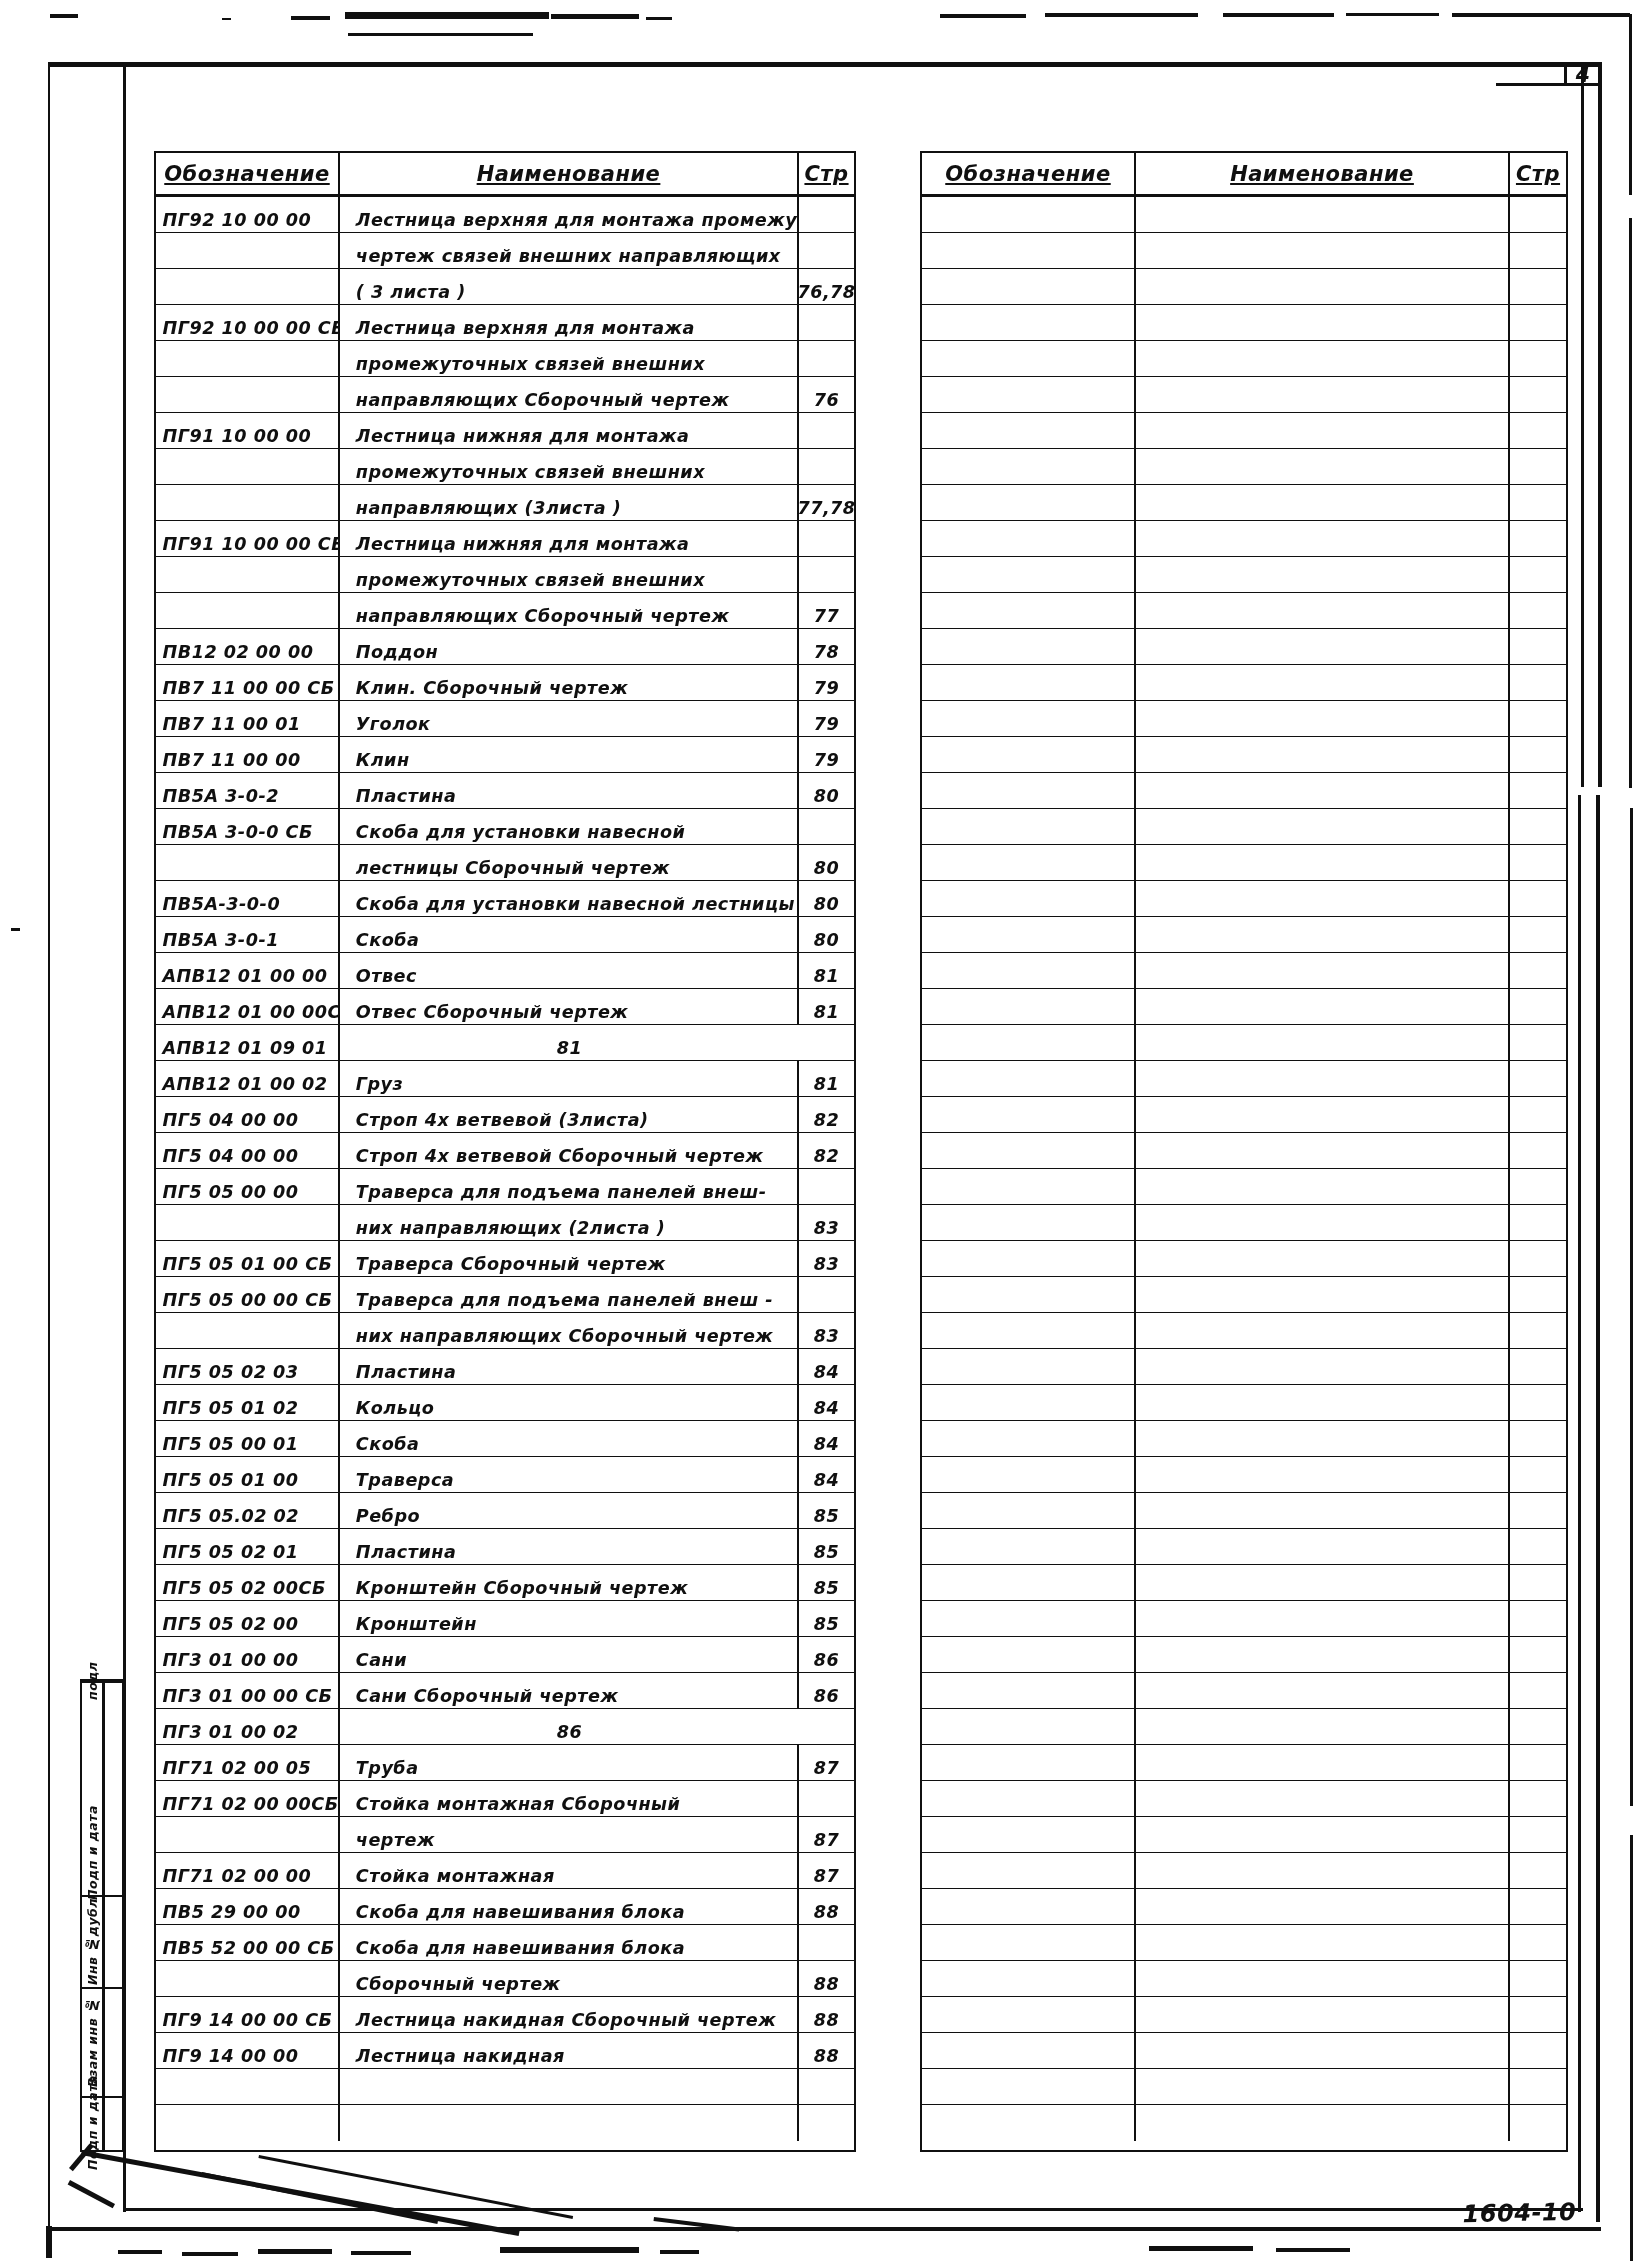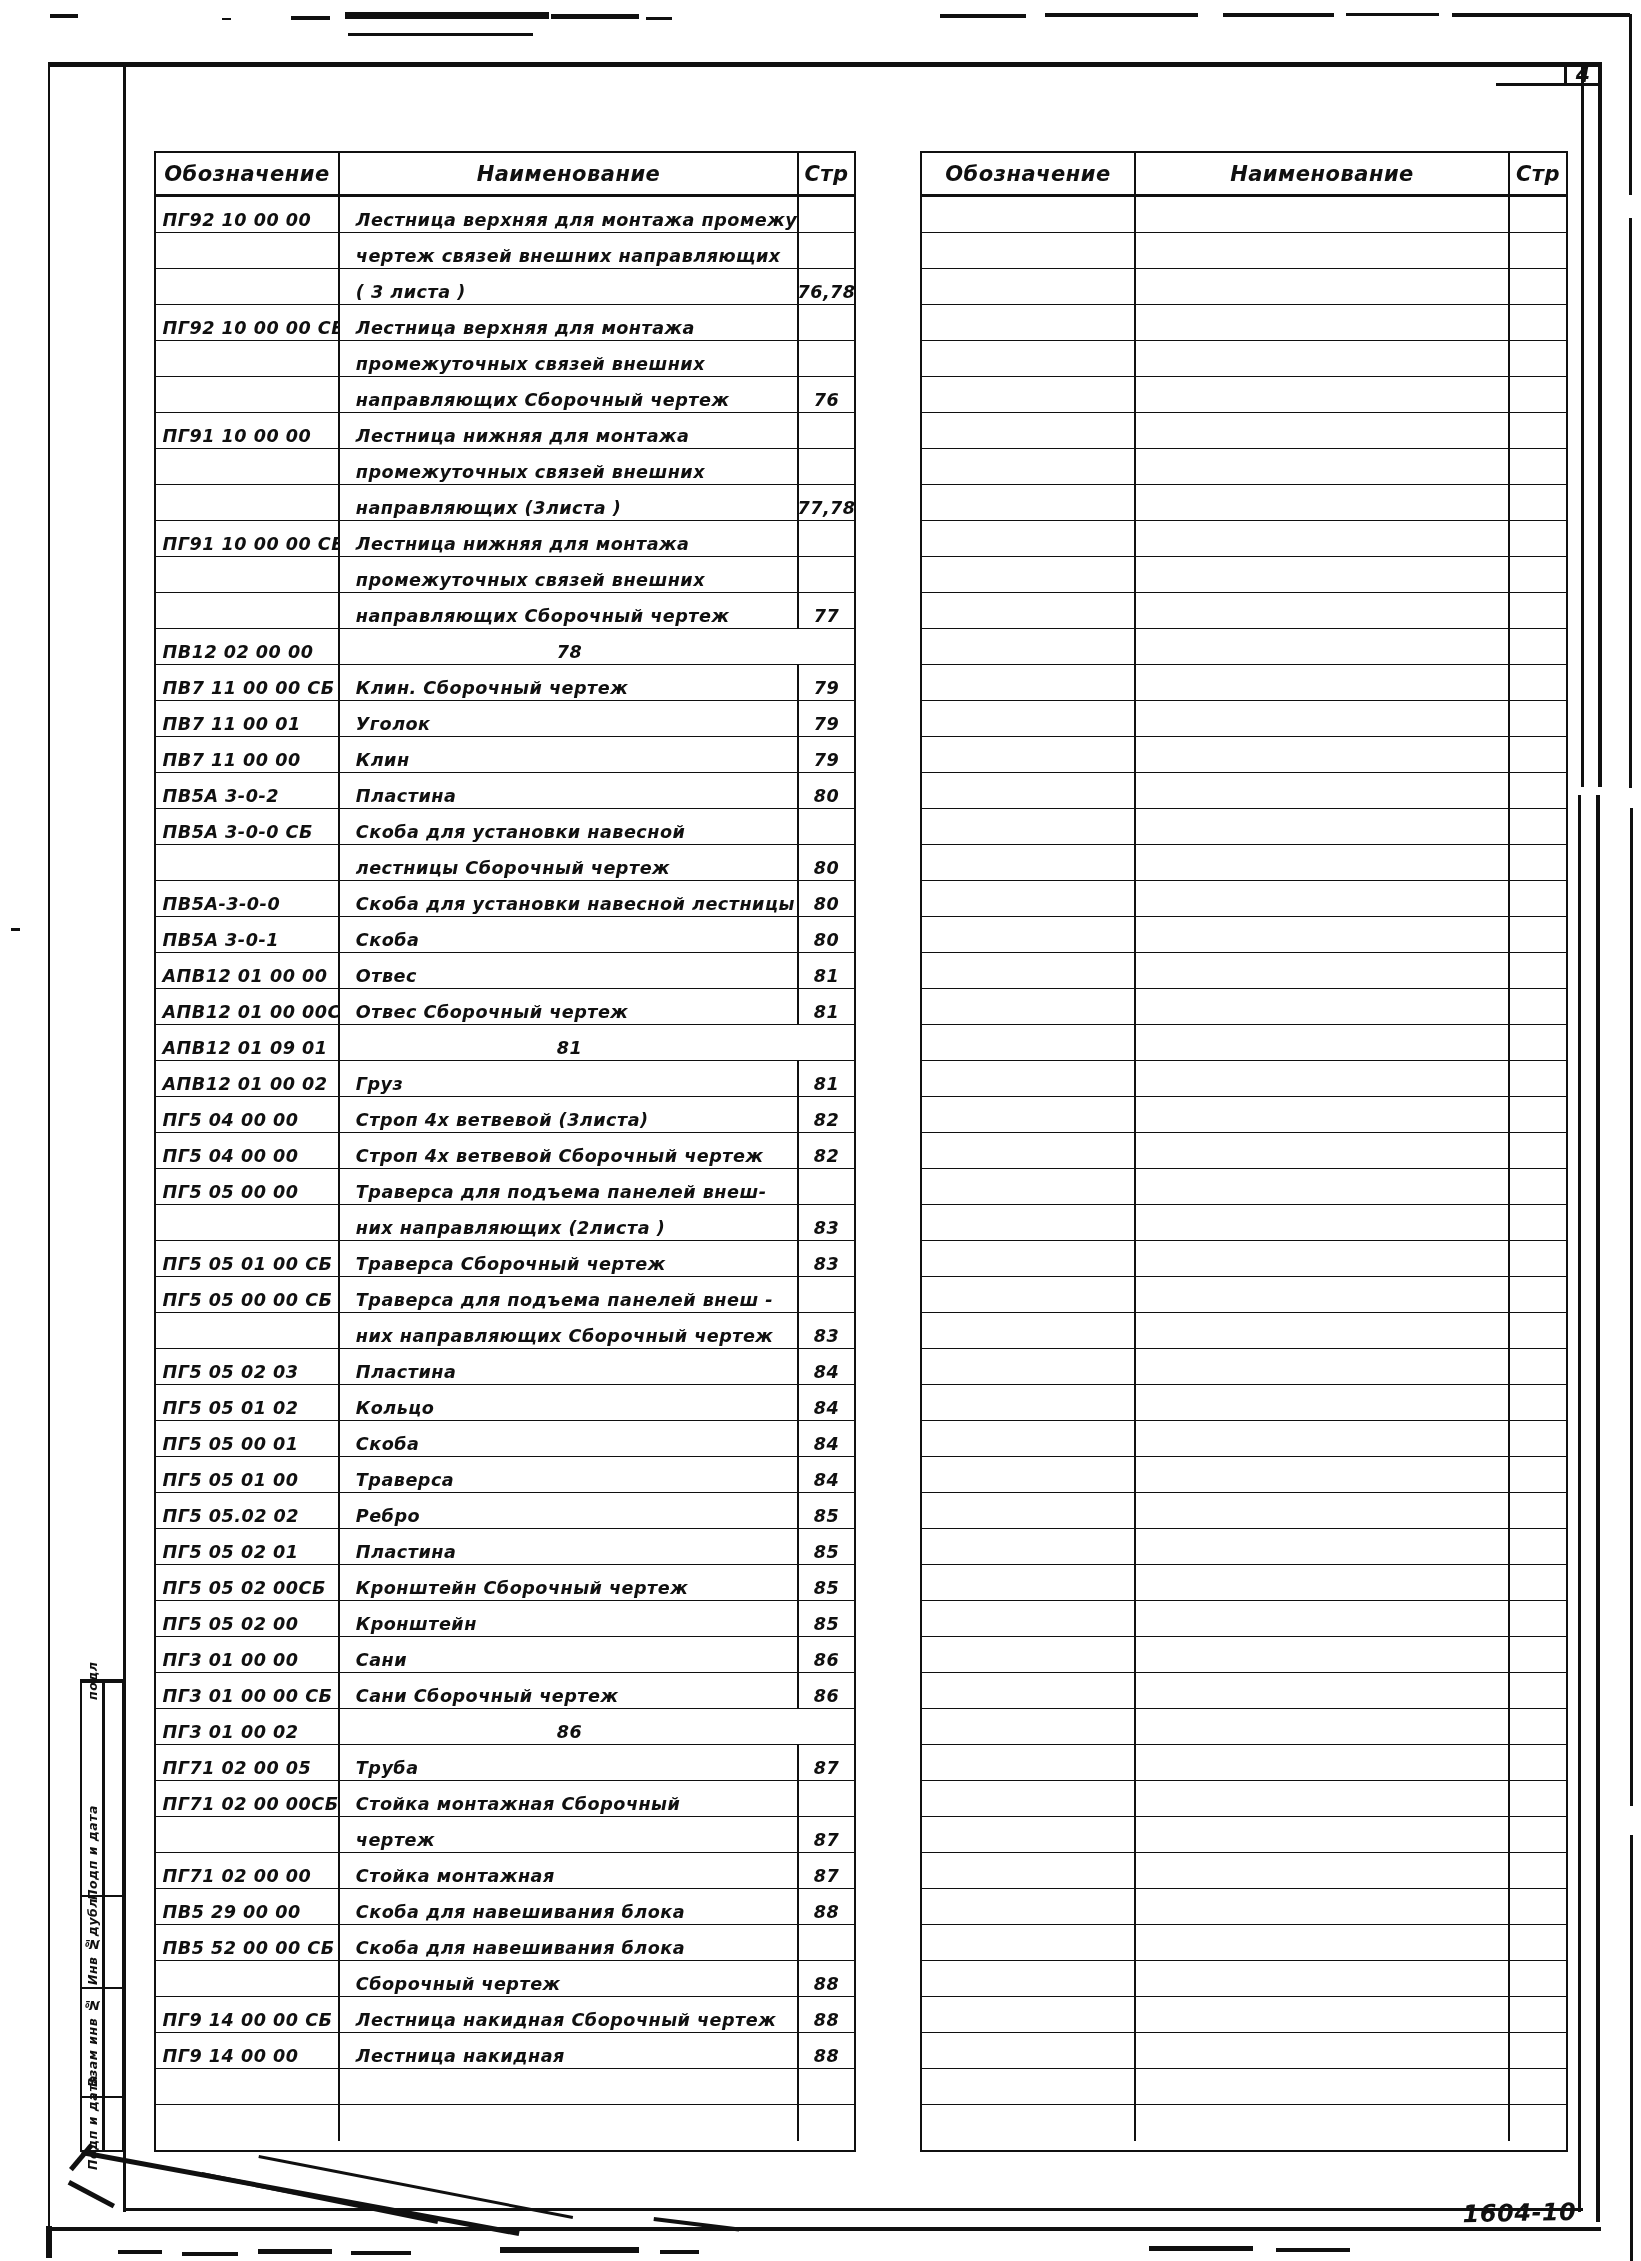--- a/index.html
+++ b/index.html
@@ -22,20 +22,21 @@
   #left-table  { left: 154px;  top: 151px; width: 702px; height: 2001px; }
   #right-table { left: 920px; top: 151px; width: 648px; height: 2001px; }
 
   .thead { display: grid; height: 44px; border-bottom: 3.2px solid var(--ink); }
   #left-table  .thead, #left-table  .trow { grid-template-columns: 184px 459px 1fr; }
   #right-table .thead, #right-table .trow { grid-template-columns: 214px 374px 1fr; }
   .hcell {
     border-right: 2.3px solid var(--ink);
     display: flex; align-items: center; justify-content: center;
     font-size: 21px;
+    text-decoration: underline;
   }
   .hcell:last-child { border-right: none; }
 
   .trow { display: grid; height: 36px; border-bottom: 1.4px solid var(--ink); }
   .trow:last-child { border-bottom: none; }
   .tcell {
     border-right: 2.3px solid var(--ink);
     display: flex; align-items: flex-end;
     font-size: 17.6px; line-height: 1;
     padding-bottom: 2.8px;
@@ -227,20 +228,21 @@
           <div class="tcell hw n">промежуточных связей внешних</div>
           <div class="tcell hw p"></div>
         </div>
         <div class="trow">
           <div class="tcell hw d"></div>
           <div class="tcell hw n">направляющих Сборочный чертеж</div>
           <div class="tcell hw p">77</div>
         </div>
         <div class="trow">
           <div class="tcell hw d">ПВ12 02 00 00</div>
+          <div class="tcell hw n">Поддон</div>
           <div class="tcell hw p">78</div>
         </div>
         <div class="trow">
           <div class="tcell hw d">ПВ7 11 00 00 СБ</div>
           <div class="tcell hw n">Клин. Сборочный чертеж</div>
           <div class="tcell hw p">79</div>
         </div>
         <div class="trow">
           <div class="tcell hw d">ПВ7 11 00 01</div>
           <div class="tcell hw n">Уголок</div>

